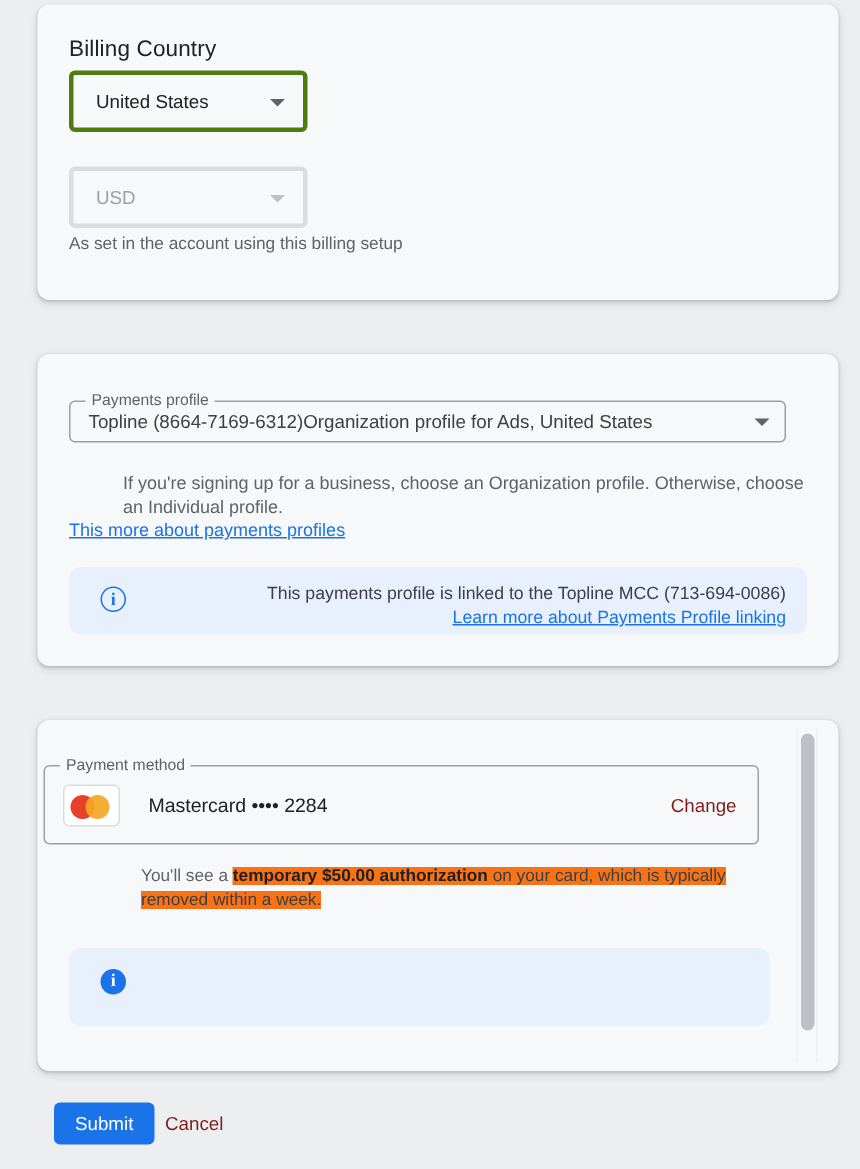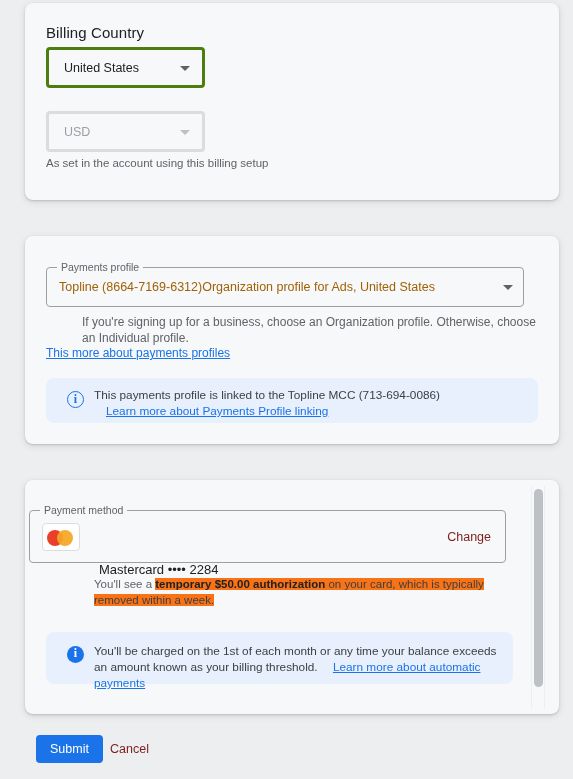--- a/index.html
+++ b/index.html
@@ -90,28 +90,28 @@
     top: -7px; left: 10px;
     padding: 0 4px;
     background: #f7f8f9;
     font-size: 10.5px;
     color: #5f6368;
     line-height: 12px;
     white-space: nowrap;
   }
   #profile-field {
     left: 21px; top: 31px;
-    width: 478px; height: 40px;
+    width: 478px; height: 28px;
   }
   #profile-field .pv {
     position: absolute;
     left: 12px; top: 50%;
     transform: translateY(-50%);
     font-size: 12.5px;
-    color: #a16207;
+    color: #404040;
     white-space: nowrap;
   }
   #profile-field .caret { right: 10px; }
 
   .body-text {
     position: absolute;
     font-size: 12px;
     color: #5f6368;
     line-height: 16px;
     margin-left: 36px;
@@ -137,20 +137,21 @@
     position: absolute;
     background: #e8f0fe;
     border-radius: 8px;
   }
   .banner .btxt {
     position: absolute;
     left: 48px;
     font-size: 11.8px;
     line-height: 16px;
     color: #3c4043;
+    text-align: right;
   }
   #banner-profile { left: 21px; top: 142px; width: 492px; height: 45px; }
   #banner-profile .btxt { top: 9px; width: 430px; }
   #banner-auto    { left: 21px; top: 152px; width: 467px; height: 52px; }
   #banner-auto .btxt { top: 11px; width: 410px; }
 
   .info-icon-outline {
     position: absolute;
     left: 21px; top: 13px;
     width: 17px; height: 17px;
@@ -204,21 +205,20 @@
   .mc-logo .circ { position: absolute; top: 6px; width: 16px; height: 16px; border-radius: 50%; }
   .mc-logo .red  { left: 4px;  background: #e8402a; }
   .mc-logo .yel  { left: 14px; background: #f5a623; opacity: .92; }
   #card-label {
     position: absolute;
     left: 69px; top: 50%;
     transform: translateY(-50%);
     font-size: 13px;
     color: #202124;
     white-space: nowrap;
-    margin-top: 32px;
   }
   #change-link {
     position: absolute;
     right: 14px; top: 50%;
     transform: translateY(-50%);
     font-size: 12.5px;
     color: #7f1d1d;
     cursor: pointer;
   }
 
@@ -335,23 +335,20 @@
 
       <span id="change-link">Change</span>
     </div>
 
     <div id="auth-note">
       <span>You'll see a </span><span class="sel"><b>temporary $50.00 authorization</b><span> on your card, which is typically removed within a week.</span></span>
     </div>
 
     <div class="banner" id="banner-auto">
       <span class="info-icon-filled"></span>
-      <div class="btxt">
-        <span>You'll be charged on the 1st of each month or any time your balance exceeds an amount known as your billing threshold. </span><span class="inline-link">Learn more about automatic payments</span>
-      </div>
     </div>
 
     <div class="vscroll-track">
       <div class="vscroll-thumb"></div>
     </div>
   </section>
 
   <button id="submit-button">Submit</button>
   <button id="cancel-button">Cancel</button>
 

